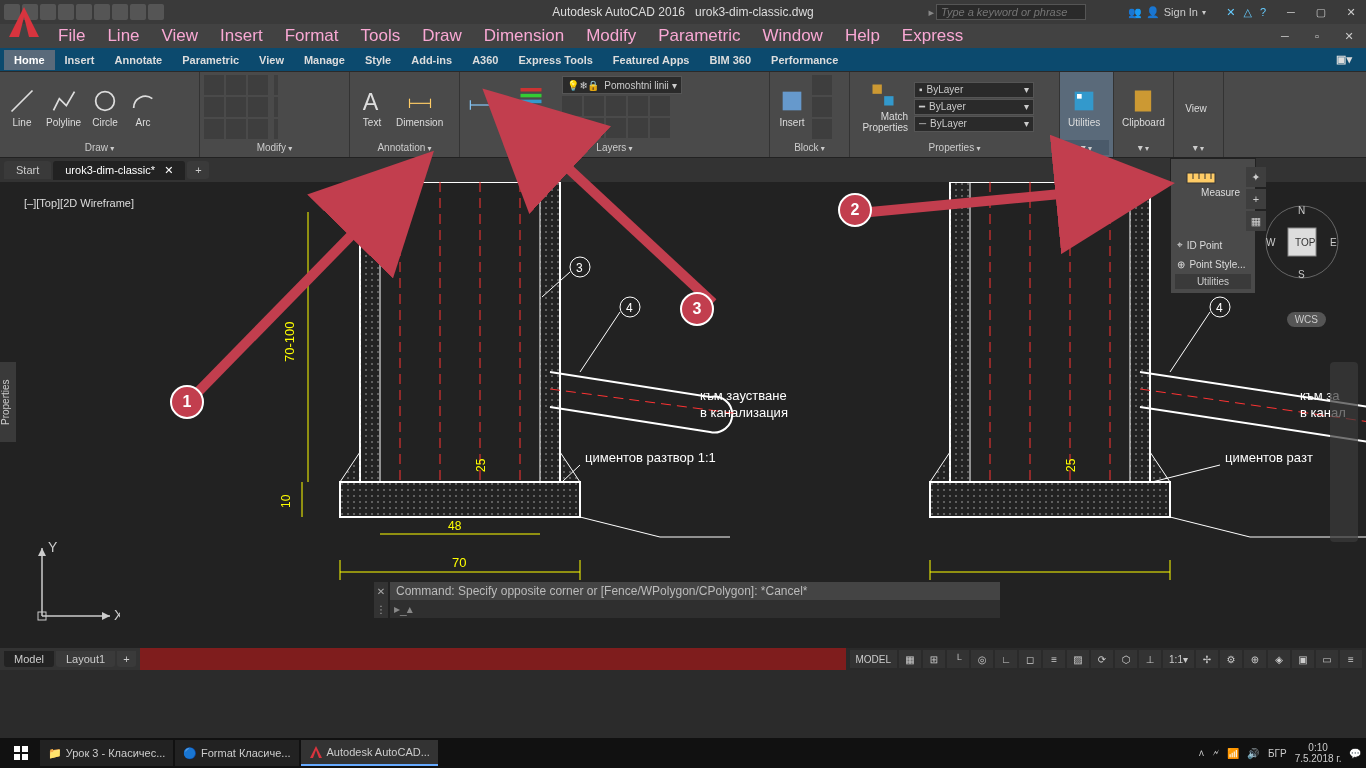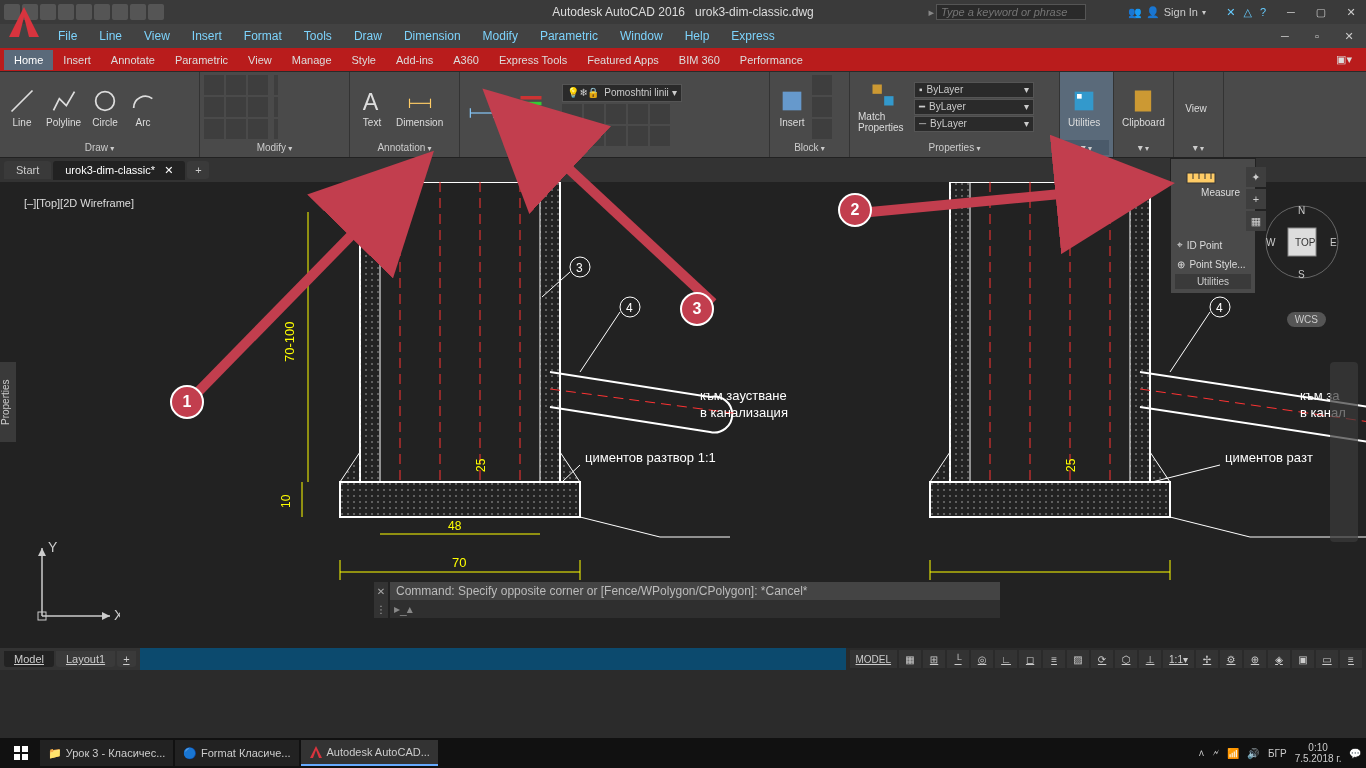--- a/index.html
+++ b/index.html
@@ -10,23 +10,23 @@
 .title-center { position: absolute; left: 50%; transform: translateX(-50%); color: #ddd; font-size: 12px; }
 .title-search { position: absolute; right: 280px; display: flex; align-items: center; }
 .title-search input { background: #2a2a2a; border: 1px solid #555; color: #999; padding: 1px 4px; width: 150px; font-size: 11px; font-style: italic; }
 .title-signin { position: absolute; right: 160px; color: #ccc; font-size: 11px; display:flex; align-items:center; gap:4px;}
 .title-right-icons { position: absolute; right: 100px; display: flex; gap: 8px; align-items:center; }
 .win-controls { position: absolute; right: 0; display: flex; }
 .win-btn { width: 30px; height: 24px; display: flex; align-items: center; justify-content: center; color: #ccc; cursor: pointer; }
 .menu-bar { height: 24px; background: #424242; display: flex; align-items: center; padding: 0 48px; gap: 2px; position: relative; }
 .app-logo { position: absolute; left: 4px; top: 2px; width: 40px; height: 40px; z-index: 10; }
 .app-logo svg { width: 40px; height: 40px; }
-.menu-item { padding: 2px 10px; color: #7dd3fc; cursor: pointer; font-size: 12px; }
+.menu-item { padding: 2px 10px; color: #f9a8d4; cursor: pointer; font-size: 17px; }
 .menu-right-btns { position: absolute; right: 2px; display: flex; gap: 2px; }
-.ribbon-tabs { height: 24px; background: #b91c1c; display: flex; align-items: center; padding: 0 4px; gap: 0; border-bottom: 1px solid #2a2a2a; }
+.ribbon-tabs { height: 24px; background: #0c4a6e; display: flex; align-items: center; padding: 0 4px; gap: 0; border-bottom: 1px solid #2a2a2a; font-weight: bold; }
 .ribbon-tab { padding: 4px 10px; color: #ddd; cursor: pointer; font-size: 11px; }
 .ribbon-tab.active { background: #5a6a7a; color: #fff; }
 .ribbon { height: 86px; background: #4a4a4a; display: flex; border-bottom: 1px solid #222; }
 .ribbon-panel { border-right: 1px solid #333; display: flex; flex-direction: column; justify-content: space-between; padding: 2px 4px; position: relative; }
 .panel-body { display: flex; align-items: center; gap: 2px; flex: 1; }
 .panel-label { text-align: center; font-size: 10px; color: #ccc; padding: 2px 0; cursor: pointer; }
 .panel-label::after { content: " ▾"; font-size: 8px; }
 .big-btn { display: flex; flex-direction: column; align-items: center; justify-content: center; padding: 2px 4px; cursor: pointer; min-width: 36px; }
 .big-btn svg { width: 28px; height: 28px; }
 .big-btn .lbl { font-size: 10px; color: #ddd; margin-top: 2px; }
@@ -257,20 +257,21 @@
           </div>
         <div style="display:flex;gap:2px;">
             <div class="small-btn"></div>
             <div class="small-btn"></div>
             <div class="small-btn"></div>
             <div class="small-btn"></div>
             <div class="small-btn"></div>
           </div>
       </div>
     </div>
+    <div class="panel-label">Layers</div>
   </div>
   <div class="ribbon-panel" style="width:80px;">
     <div class="panel-body">
       <div class="big-btn">
           <svg viewBox="0 0 24 24">
             <rect x="4" y="4" width="16" height="16" fill="#69c"></rect>
           </svg>
           <span class="lbl">Insert</span>
         </div>
       <div style="display:flex;flex-direction:column;gap:2px;">
@@ -281,21 +282,21 @@
     </div>
     <div class="panel-label">Block</div>
   </div>
   <div class="ribbon-panel" style="width:210px;">
     <div class="panel-body">
       <div class="big-btn">
           <svg viewBox="0 0 24 24">
             <rect x="3" y="3" width="8" height="8" fill="#c93"></rect>
             <rect x="13" y="13" width="8" height="8" fill="#39c"></rect>
           </svg>
-          <span class="lbl" style="white-space:normal;width:50px;text-align:left;">Match Properties</span>
+          <span class="lbl" style="white-space:normal;width:50px;text-align:right;">Match Properties</span>
         </div>
       <div style="display:flex;flex-direction:column;gap:0;">
         <div class="prop-combo">▪ <span style="margin-left:4px;">ByLayer</span><span style="margin-left:auto;">▾</span></div>
         <div class="prop-combo">━ <span style="margin-left:4px;">ByLayer</span><span style="margin-left:auto;">▾</span></div>
         <div class="prop-combo">─ <span style="margin-left:4px;">ByLayer</span><span style="margin-left:auto;">▾</span></div>
       </div>
     </div>
     <div class="panel-label">Properties</div>
   </div>
   <div class="ribbon-panel" style="width:54px; background:#5a6a7a;">
@@ -478,21 +479,21 @@
         <span>⋮</span>
       </div>
     <div class="cmd-history">Command: Specify opposite corner or [Fence/WPolygon/CPolygon]: *Cancel*</div>
     <div class="cmd-input-row">
       <span style="color:#888;">▸_</span>
       <span style="color:#888;">▴</span>
     </div>
   </div>
 </div>
 
-<div style="height:22px; background:#0c4a6e; display:flex;text-decoration:underline;">
+<div style="height:22px; background:#7f1d1d; display:flex;">
   <div class="layout-tabs">
     <div class="layout-tab active">Model</div>
     <div class="layout-tab">Layout1</div>
     <div class="layout-tab" style="padding:2px 6px;">+</div>
   </div>
   <div style="flex:1"></div>
   <div class="status-bar" style="position:static;">
     <div class="status-txt">MODEL</div>
     <div class="status-btn">▦</div>
     <div class="status-btn">⊞</div>

